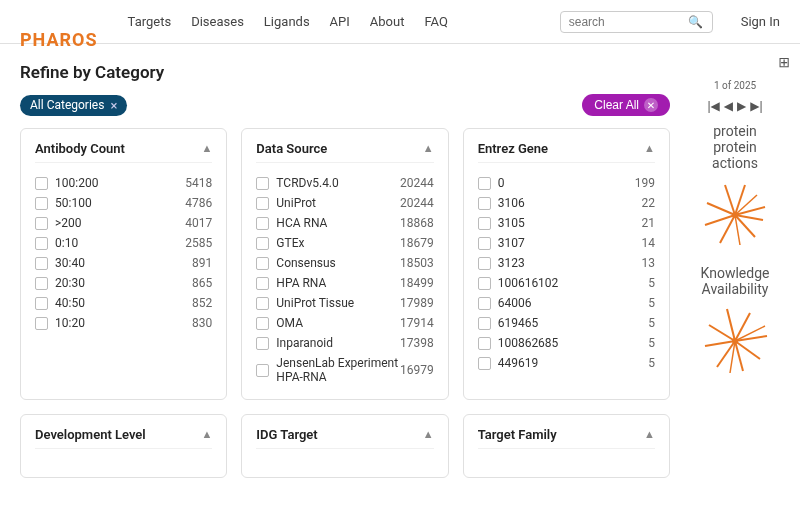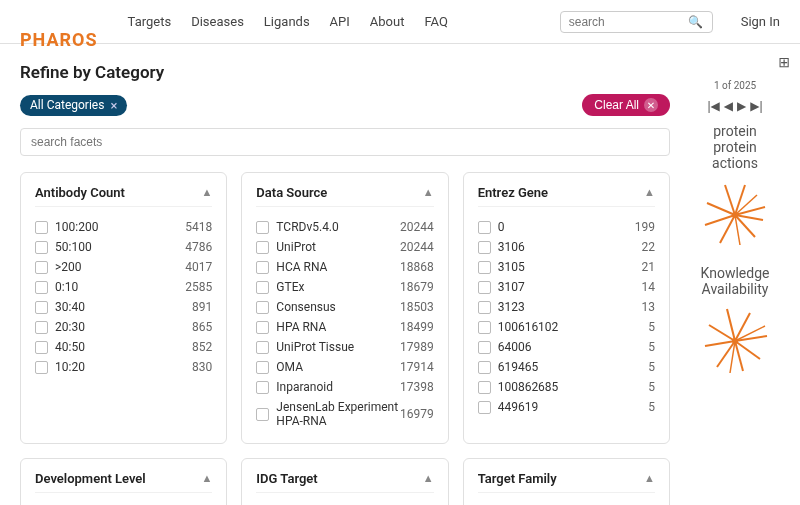--- a/index.html
+++ b/index.html
@@ -76,21 +76,21 @@
       color: #fff;
       border-radius: 12px;
       padding: 3px 10px;
       font-size: 12px;
       display: flex;
       align-items: center;
       gap: 6px;
     }
     .badge-x { cursor: pointer; font-size: 13px; color: #cce; }
     .clear-all-btn {
-      background: #be185d;
+      background: #a21caf;
       color: #fff;
       border: none;
       border-radius: 12px;
       padding: 4px 12px;
       font-size: 12px;
       cursor: pointer;
       display: flex;
       align-items: center;
       gap: 5px;
       justify-content: center;
@@ -223,21 +223,20 @@
       <div class="all-categories-badge">
         <span>All Categories</span>
         <span class="badge-x">×</span>
       </div>
       <button class="clear-all-btn">
         <span>Clear All</span>
         <span class="circle-icon">✕</span>
       </button>
     </div>
 
-    <input type="text" class="search-facets" placeholder="search facets" style="">
 
     <div class="facet-grid">
 
       <div class="facet-section">
         <div class="facet-header">
           <span class="facet-title">Antibody Count</span>
           <span class="chevron">▲</span>
         </div>
         <div id="antibody-rows">
             <div class="facet-row">

